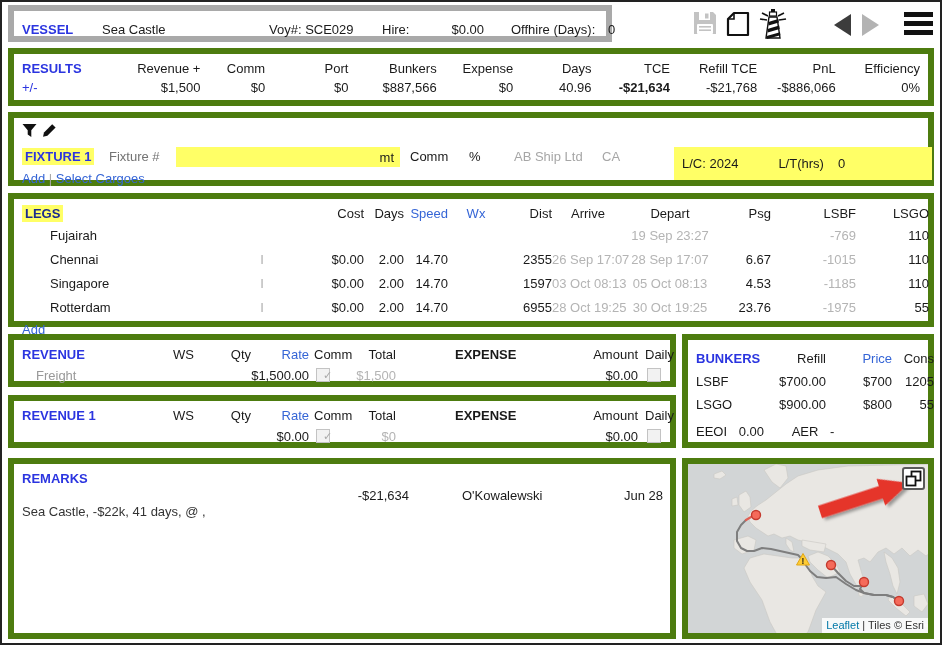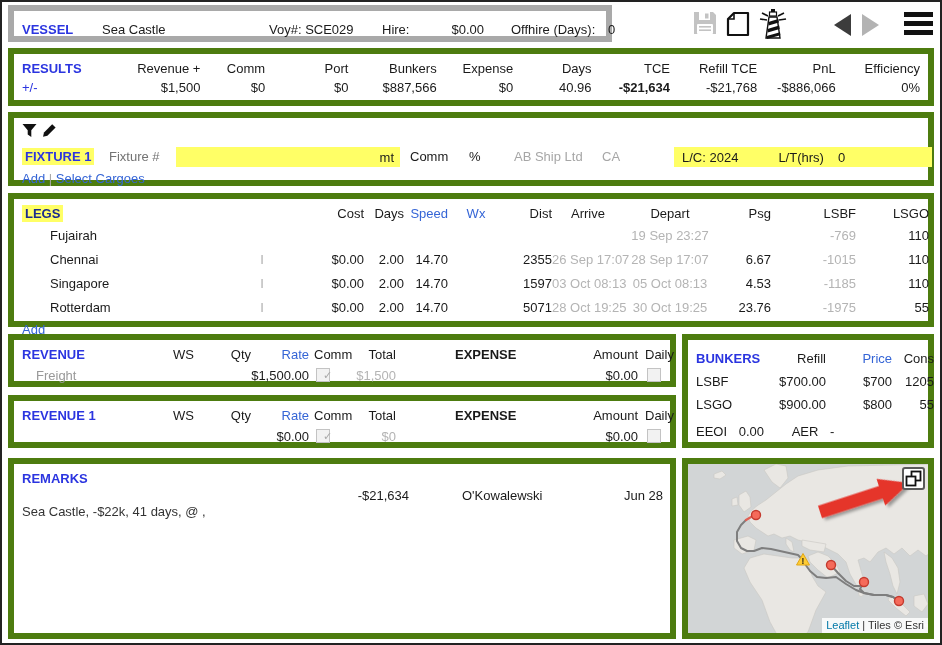--- a/index.html
+++ b/index.html
@@ -42,21 +42,21 @@
   .fx-icons { position:absolute; left:8px; top:5px; display:flex; gap:5px; }
   .fx-row { position:absolute; left:0; top:29px; width:100%; height:20px;text-align:center; }
   .fx-row span, .fx-row div { position:absolute; white-space:nowrap; }
   .fx-title { left:8px; top:1px; padding:1px 3px; }
   .fx-num { left:95px; top:2px; color:#737373; }
   .qty-field { left:162px; top:0; width:224px; height:20px; background:#ffff66; display:flex; align-items:center; justify-content:flex-end; padding-right:6px; }
   .fx-comm { left:396px; top:2px; }
   .fx-pct { left:455px; top:2px; }
   .fx-chart { left:500px; top:2px; }
   .fx-ca { left:588px; top:2px; }
-  .lc-band { left:660px; top:0; width:258px; height:20px; background:#ffff66; display:flex; align-items:center; }
+  .lc-band { left:660px; top:0; width:258px; height:33px; background:#ffff66; display:flex; align-items:center; }
   .lc-band span { position:static; }
   .lc-val { margin-left:8px; }
   .lt-lab { margin-left:40px; }
   .lt-val { margin-left:14px; }
   .fx-links { position:absolute; left:8px; top:53px; }
 
   
   .legs-box { left:6px; top:191px; width:926px; height:134px; padding:5px 0 0 8px; }
   .legs-grid { display:grid; grid-template-columns:230px 20px 92px 40px 44px 56px 48px 72px 92px 55px 85px 73px; }
   .legs-grid > div { height:24px; line-height:24px; white-space:nowrap; }
@@ -305,21 +305,21 @@
       <div class="ra">4.53</div>
       <div class="ra lgray">-1185</div>
       <div class="ra">110</div>
 
       <div class="port-cell">Rotterdam</div>
       <div class="sep-cell">I</div>
       <div class="ra">$0.00</div>
       <div class="ra">2.00</div>
       <div class="ra">14.70</div>
       <div class="ca"></div>
-      <div class="ra">5071</div>
+      <div class="ra">6955</div>
       <div class="ca lgray">28 Oct 19:25</div>
       <div class="ca lgray">30 Oct 19:25</div>
       <div class="ra">23.76</div>
       <div class="ra lgray">-1975</div>
       <div class="ra">55</div>
     </div>
     <span class="link legs-add">Add</span>
   </div>
 
   <div class="box rev-box" style="left:6px;top:332px">

